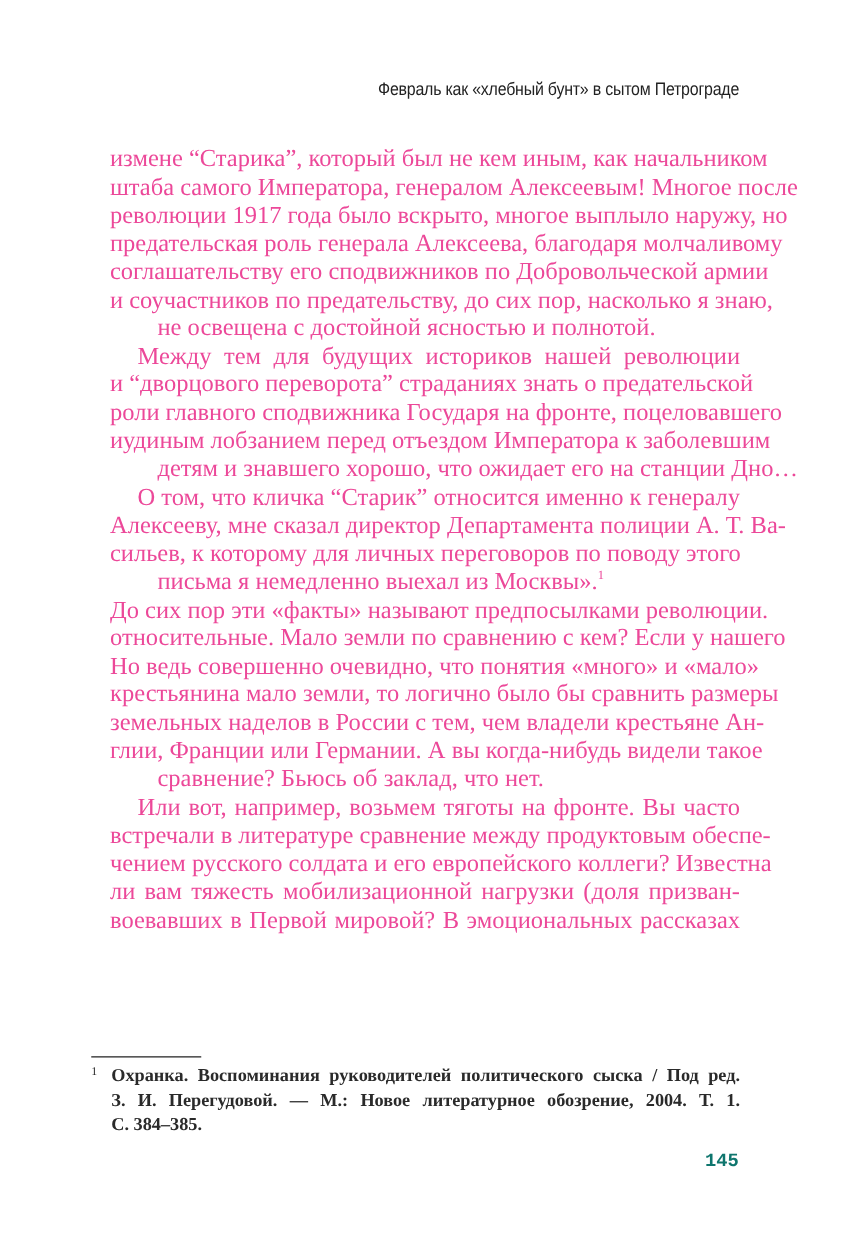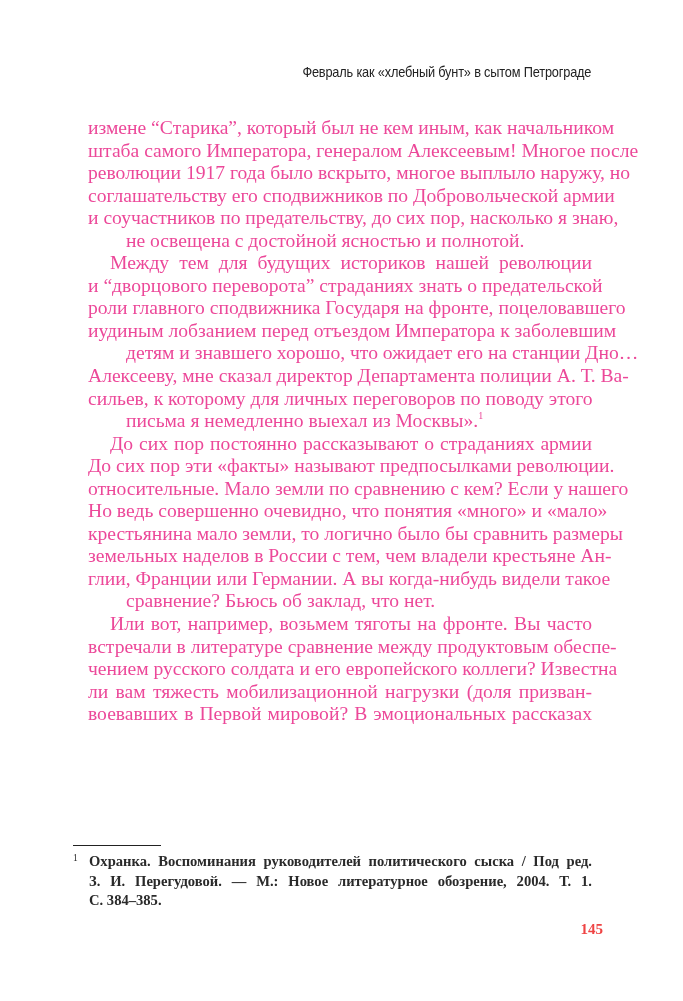--- a/index.html
+++ b/index.html
@@ -88,48 +88,49 @@
       white-space: nowrap;
       text-align: justify;
       text-align-last: justify;
     }
     .footnote .fn-line.last {
       text-align-last: left;
     }
     .folio {
       position: absolute;
       top: 921px;
-      right: 80px;
-      font-family: Liberation Serif, serif;
+      right: 92px;
+      font-family: Liberation Mono, monospace;
       font-weight: bold;
       font-size: 15px;
-      color: #ef4444;
+      color: #0f766e;
     }
   </style>
 </head>
 <body>
 
 <div class="running-head">Февраль как «хлебный бунт» в сытом Петрограде</div>
 
 <div class="body-text">
   <span class="line"><span>измене “Старика”, который был не кем иным, как начальником</span></span>
   <span class="line"><span>штаба самого Императора, генералом Алексеевым! Многое после</span></span>
   <span class="line"><span>революции 1917 года было вскрыто, многое выплыло наружу, но</span></span>
+  <span class="line"><span>предательская роль генерала Алексеева, благодаря молчаливому</span></span>
   <span class="line"><span>соглашательству его сподвижников по Добровольческой армии</span></span>
   <span class="line"><span>и соучастников по предательству, до сих пор, насколько я знаю,</span></span>
   <span class="line last"><span>не освещена с достойной ясностью и полнотой.</span></span>
   <span class="line indent"><span>Между тем для будущих историков нашей революции</span></span>
   <span class="line"><span>и “дворцового переворота” страданиях знать о предательской</span></span>
   <span class="line"><span>роли главного сподвижника Государя на фронте, поцеловавшего</span></span>
   <span class="line"><span>иудиным лобзанием перед отъездом Императора к заболевшим</span></span>
   <span class="line last"><span>детям и знавшего хорошо, что ожидает его на станции Дно…</span></span>
+  <span class="line indent"><span>О том, что кличка “Старик” относится именно к генералу</span></span>
   <span class="line"><span>Алексееву, мне сказал директор Департамента полиции А. Т. Ва-</span></span>
   <span class="line"><span>сильев, к которому для личных переговоров по поводу этого</span></span>
   <span class="line last"><span>письма я немедленно выехал из Москвы».</span><sup class="fnref">1</sup></span>
-  <span class="line indent"><span>До сих пор постоянно рассказывают о страданиях армии</span></span>
   <span class="line"><span>До сих пор эти «факты» называют предпосылками революции.</span></span>
   <span class="line"><span>относительные. Мало земли по сравнению с кем? Если у нашего</span></span>
   <span class="line"><span>Но ведь совершенно очевидно, что понятия «много» и «мало»</span></span>
   <span class="line"><span>крестьянина мало земли, то логично было бы сравнить размеры</span></span>
   <span class="line"><span>земельных наделов в России с тем, чем владели крестьяне Ан-</span></span>
   <span class="line"><span>глии, Франции или Германии. А вы когда-нибудь видели такое</span></span>
   <span class="line last"><span>сравнение? Бьюсь об заклад, что нет.</span></span>
   <span class="line indent"><span>Или вот, например, возьмем тяготы на фронте. Вы часто</span></span>
   <span class="line"><span>встречали в литературе сравнение между продуктовым обеспе-</span></span>
   <span class="line"><span>чением русского солдата и его европейского коллеги? Известна</span></span>

